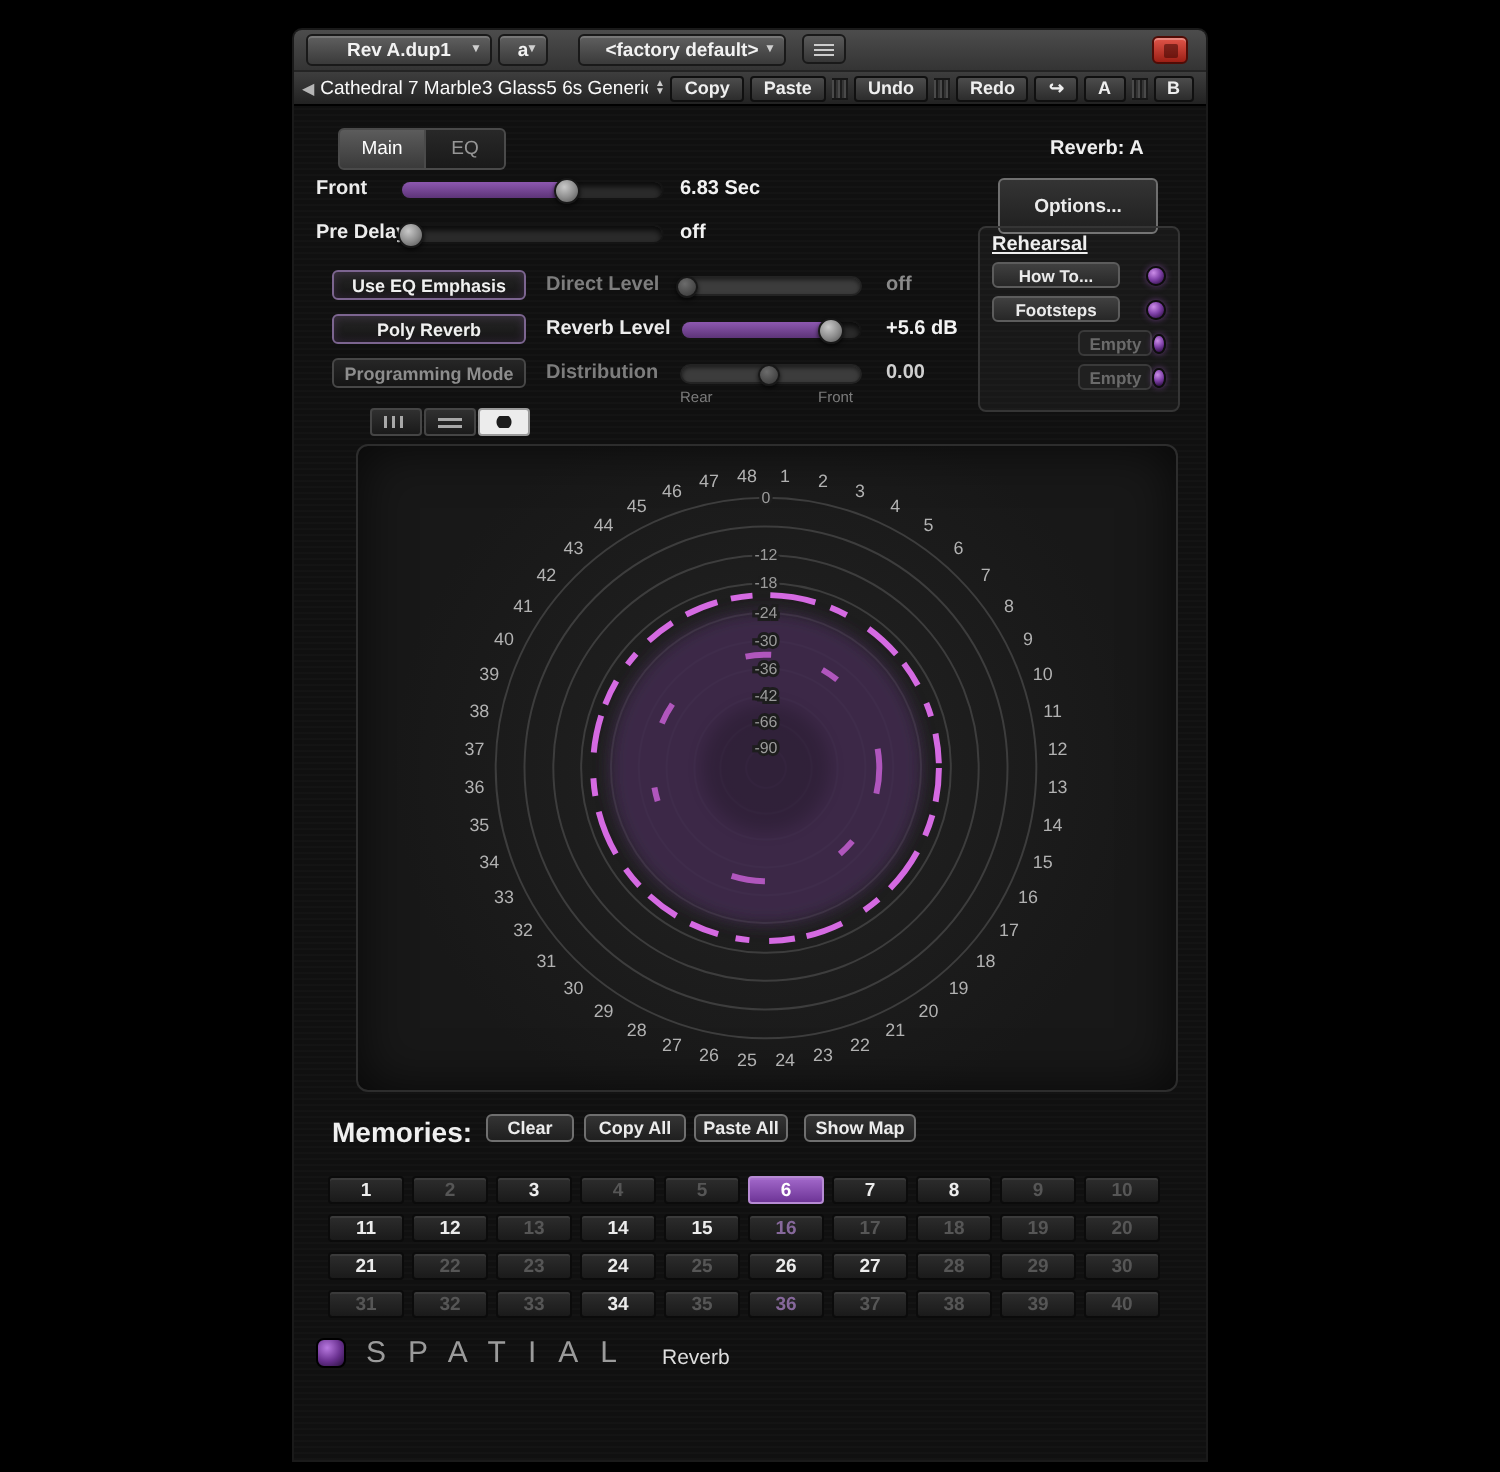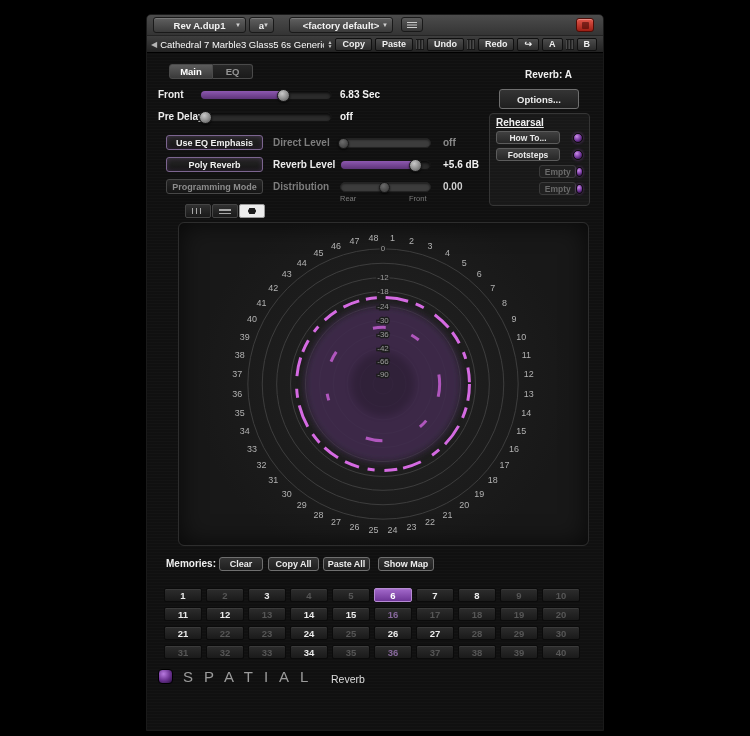--- a/index.html
+++ b/index.html
@@ -46,21 +46,21 @@
              border:1px solid #101010; border-radius:2px; color:#efefef;
              font-size:9px; font-weight:bold; display:flex; align-items:center; }
   .ridge { flex:1; height:11px; min-width:8px;
            background:repeating-linear-gradient(90deg,#4a4a4a 0 1px,#1c1c1c 1px 2px,#343434 2px 3px);
            border-top:1px solid #171717; border-bottom:1px solid #171717; }
 
   
   .plugin-body { position:relative; flex:1;
                  background:#101010;
                  background-image:repeating-linear-gradient(0deg,rgba(255,255,255,.016) 0 1px,rgba(0,0,0,0) 1px 3px); }
-  .tab { position:absolute; top:11px; height:15px; font-size:9.5px; font-weight:bold;
+  .tab { position:absolute; top:11px; height:21px; font-size:9.5px; font-weight:normal;
          display:flex; align-items:center; justify-content:center; border:1px solid #4a4a4a; }
   .tab-main { left:22px; width:44px; border-radius:3px 0 0 3px;
               background:linear-gradient(#5c5c5c,#3a3a3a); color:#fff; }
   .tab-eq { left:66px; width:40px; border-radius:0 3px 3px 0; border-left:none;
             background:linear-gradient(#282828,#1a1a1a); color:#969696; }
   .reverb-ab { position:absolute; left:378px; top:16px; font-size:10px; font-weight:bold; color:#efefef; }
 
   .ctl-label { position:absolute; font-size:10px; font-weight:bold; color:#ececec; white-space:nowrap; }
   .ctl-label.dim { color:#7d7d7d; }
   .ctl-value { position:absolute; font-size:10px; font-weight:bold; color:#f2f2f2; white-space:nowrap; }
@@ -114,22 +114,22 @@
   .radar-panel { position:absolute; left:31px; top:169px; width:411px; height:324px;
                  border:1px solid #2d2d2d; border-radius:6px;
                  background:radial-gradient(circle at 50% 50%, #232323, #181818 72%);
                  box-shadow:inset 0 0 26px rgba(0,0,0,.7); }
   .radar-panel svg { position:absolute; inset:0; width:100%; height:100%; }
   .ring { fill:none; stroke:#3d3d3d; stroke-width:1; }
   .ring-label { fill:#9c9c9c; font-size:8px; font-family:"Liberation Sans",sans-serif;
                 text-anchor:middle; paint-order:stroke; stroke:#1d1d1d; stroke-width:3px; }
   .ch-num { fill:#b2b2b2; font-size:9px; font-family:"Liberation Sans",sans-serif; text-anchor:middle; }
 
-  .memories-label { position:absolute; left:19px; top:505px; font-size:10px; font-weight:bold; color:#efefef; }
-  .mem-btn { height:14px; top:504px; font-size:9px; font-family:inherit; }
+  .memories-label { position:absolute; left:19px; top:505px; font-size:14px; font-weight:bold; color:#efefef; }
+  .mem-btn { height:14px; top:504px; font-size:9px; font-family:inherit;margin-left:24px; }
 
   .memory-grid { position:absolute; left:17px; top:535px; display:grid;
                  grid-template-columns:repeat(10,38px); grid-auto-rows:14px; gap:5px 4px; }
   .mem-cell { background:linear-gradient(#2d2d2d,#1a1a1a); border:1px solid #0b0b0b; border-radius:2px;
               box-shadow:inset 0 1px 0 rgba(255,255,255,.07); color:#565656;
               font-size:9.5px; font-weight:bold; font-family:inherit;
               display:flex; align-items:center; justify-content:center; }
   .mem-cell.active { color:#ececec; }
   .mem-cell.selected { background:linear-gradient(#a268ca,#6e3597); color:#fff; border-color:#b78bd4; }
   .mem-cell.dim-accent { color:#86689b; }
@@ -195,21 +195,21 @@
       <div class="tab tab-main">Main</div>
       <div class="tab tab-eq">EQ</div>
       <span class="reverb-ab">Reverb: A</span>
 
       <span class="ctl-label" style="left:11px; top:36px;">Front</span>
       <div class="slider" style="left:53px; top:37px; width:132px;">
         <div class="fill" style="width: 64%;"></div>
         <div class="knob" style="left: calc(64% - 7px);"></div>
       </div>
       <span class="ctl-value" style="left:193px; top:36px;">6.83 Sec</span>
-      <div class="std-btn" style="left:352px; top:36px; width:80px; height:20px;">Options...</div>
+      <div class="std-btn" style="left:352px; top:36px; width:80px; height:28px;">Options...</div>
 
       <span class="ctl-label" style="left:11px; top:58px;">Pre Delay</span>
       <div class="slider" style="left:53px; top:59px; width:132px;">
         <div class="fill" style="width: 4%;"></div>
         <div class="knob" style="left: calc(4% - 7px);"></div>
       </div>
       <span class="ctl-value" style="left:193px; top:58px;">off</span>
 
       <div class="rehearsal">
         <div class="reh-title">Rehearsal</div>

